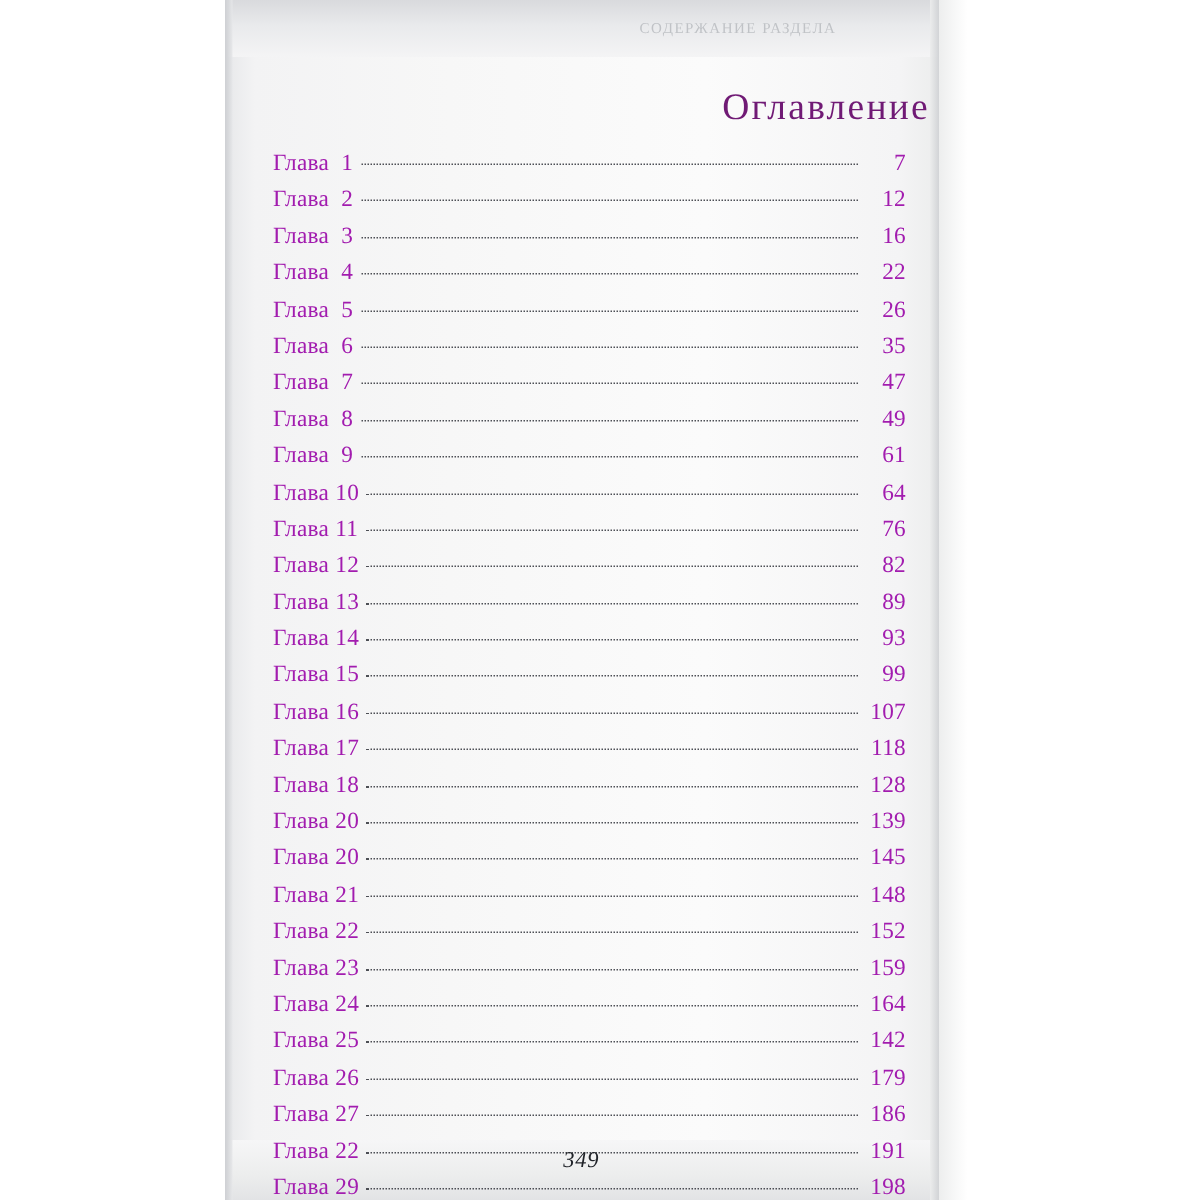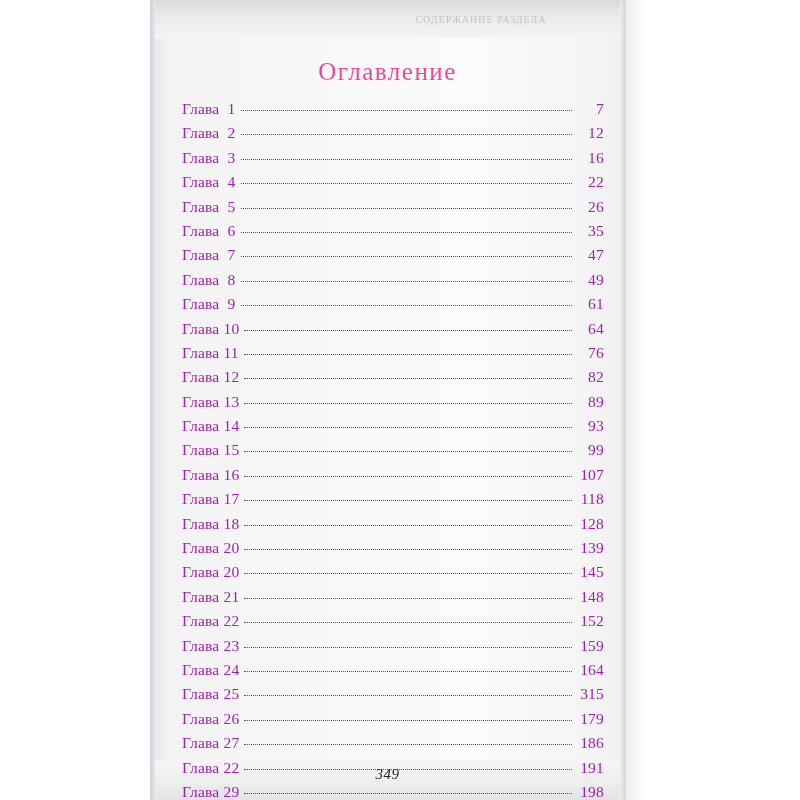--- a/index.html
+++ b/index.html
@@ -40,21 +40,21 @@
     background: linear-gradient(to bottom, #d9dadd 0%, #e9eaec 45%, #f4f4f5 100%);
   }
   .scan-bottom {
     position: absolute;
     left: 152px; top: 760px;
     width: 473px; height: 40px;
     background: linear-gradient(to bottom, #f6f6f7 0%, #eceded 60%, #e2e3e5 100%);
   }
   .ghost-header {
     position: absolute;
-    left: 391px; top: 14px;
+    left: 402px; top: 14px;
     width: 180px; height: 12px;
     font-family: "Liberation Serif", serif;
     font-size: 10px;
     letter-spacing: 1px;
     color: #b9bcc0;
     text-align: center;
     opacity: 0.85;
     user-select: none;
   }
   .gutter-left {
@@ -76,25 +76,25 @@
     position: absolute;
     left: 155px;
     top: 0;
     width: 465px;
     height: 800px;
   }
   .title {
     position: absolute;
     left: 0; top: 58px;
     width: 465px;
-    text-align: center;
+    text-align: right;
     font-family: "Liberation Serif", serif;
     font-size: 25px;
     letter-spacing: 1.5px;
-    color: #ec4899;
+    color: #701a75;
   }
   .toc {
     position: absolute;
     left: 27px;
     top: 100px;
     width: 422px;
   }
   .toc-row {
     display: flex;
     align-items: baseline;
@@ -263,21 +263,21 @@
           <span class="toc-page">159</span>
         </div>
         <div class="toc-row">
           <span class="toc-label">Глава 24</span>
           <span class="toc-leader"></span>
           <span class="toc-page">164</span>
         </div>
         <div class="toc-row">
           <span class="toc-label">Глава 25</span>
           <span class="toc-leader"></span>
-          <span class="toc-page">315</span>
+          <span class="toc-page">142</span>
         </div>
         <div class="toc-row">
           <span class="toc-label">Глава 26</span>
           <span class="toc-leader"></span>
           <span class="toc-page">179</span>
         </div>
         <div class="toc-row">
           <span class="toc-label">Глава 27</span>
           <span class="toc-leader"></span>
           <span class="toc-page">186</span>

